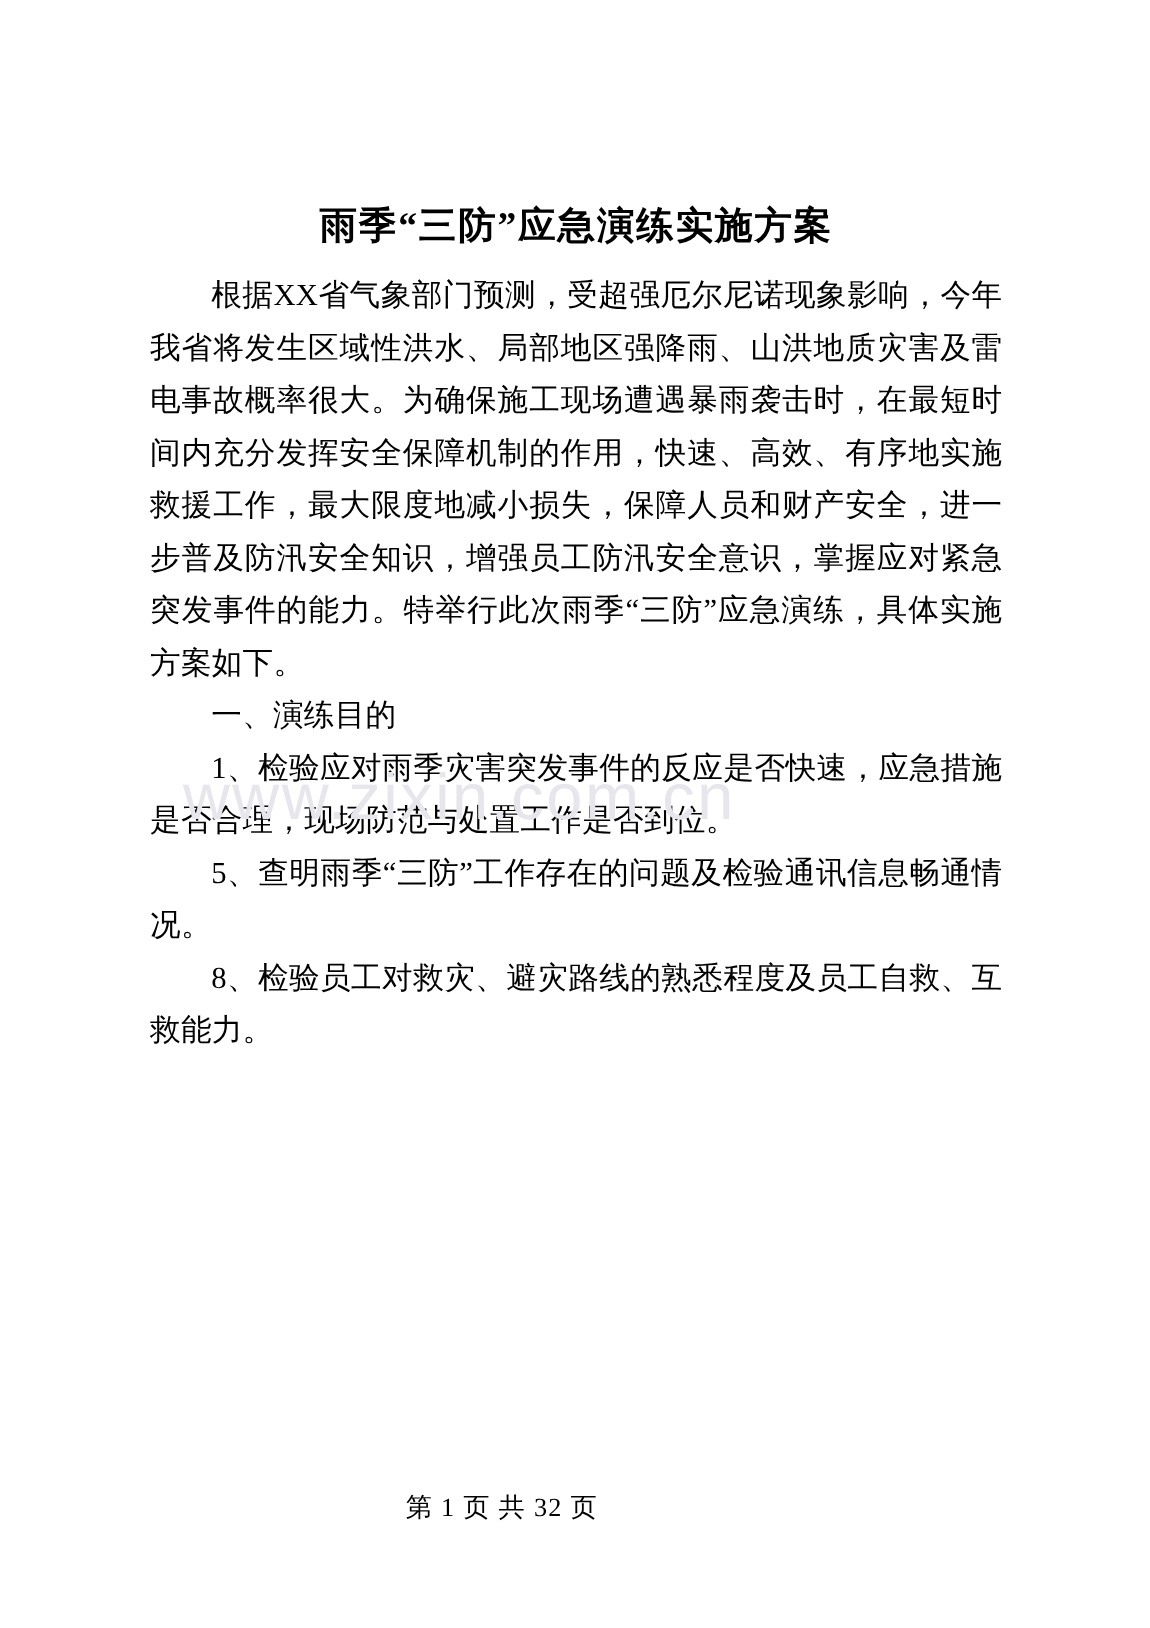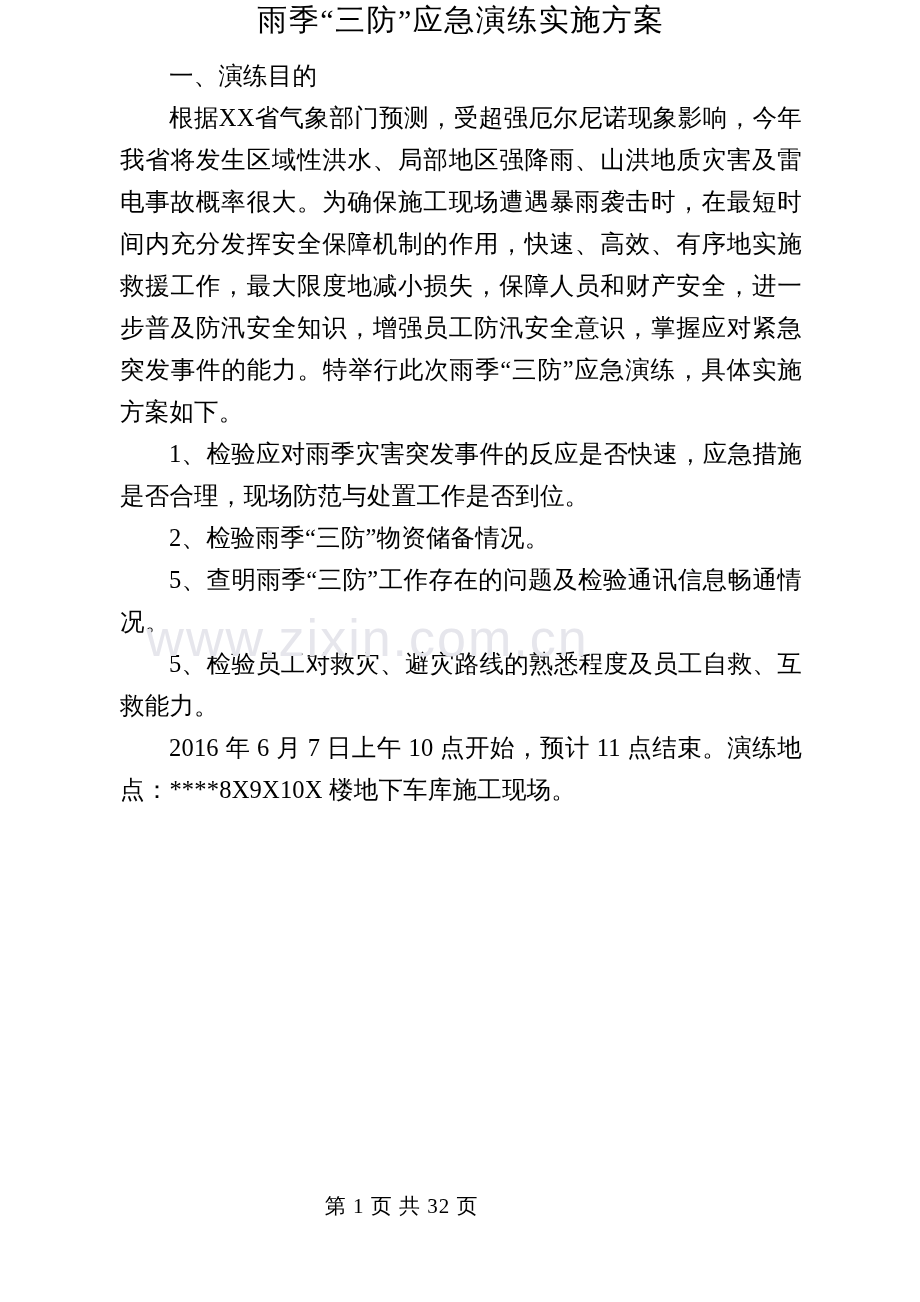--- a/index.html
+++ b/index.html
@@ -41,24 +41,25 @@
     position: absolute;
     left: 120px;
     top: 0;
     width: 682px;
     z-index: 1;
   }
 
   #doc-title {
     font-family: "Liberation Serif", "DejaVu Serif", serif;
     font-size: 30px;
-    font-weight: normal;
+    font-weight: bold;
     letter-spacing: 1.5px;
     text-align: center;
     margin: 0;
+    padding-top: 161px;
     line-height: 1.35;
     white-space: nowrap;
   }
 
   .para {
     font-size: 24.5px;
     line-height: 42px;
     margin: 0;
     text-align: justify;
     text-justify: inter-ideograph;
@@ -97,34 +98,32 @@
 
 <div id="page">
 
   <div id="watermark">www.zixin.com.cn</div>
 
   <div id="doc">
 
     <h1 id="doc-title">雨季“三防”应急演练实施方案</h1>
 
     <div id="body-block">
+      <p class="para" id="para-intro">根据XX省气象部门预测，受超强厄尔尼诺现象影响，今年我省将发生区域性洪水、局部地区强降雨、山洪地质灾害及雷电事故概率很大。为确保施工现场遭遇暴雨袭击时，在最短时间内充分发挥安全保障机制的作用，快速、高效、有序地实施救援工作，最大限度地减小损失，保障人员和财产安全，进一步普及防汛安全知识，增强员工防汛安全意识，掌握应对紧急突发事件的能力。特举行此次雨季“三防”应急演练，具体实施方案如下。</p>
+
       <p class="para">一、演练目的</p>
-
-      <p class="para" id="para-intro">根据XX省气象部门预测，受超强厄尔尼诺现象影响，今年我省将发生区域性洪水、局部地区强降雨、山洪地质灾害及雷电事故概率很大。为确保施工现场遭遇暴雨袭击时，在最短时间内充分发挥安全保障机制的作用，快速、高效、有序地实施救援工作，最大限度地减小损失，保障人员和财产安全，进一步普及防汛安全知识，增强员工防汛安全意识，掌握应对紧急突发事件的能力。特举行此次雨季“三防”应急演练，具体实施方案如下。</p>
 
       <p class="para">1、检验应对雨季灾害突发事件的反应是否快速，应急措施是否合理，现场防范与处置工作是否到位。</p>
 
-      <p class="para">2、检验雨季“三防”物资储备情况。</p>
 
       <p class="para">5、查明雨季“三防”工作存在的问题及检验通讯信息畅通情况。</p>
 
-      <p class="para">5、检验员工对救灾、避灾路线的熟悉程度及员工自救、互救能力。</p>
+      <p class="para">8、检验员工对救灾、避灾路线的熟悉程度及员工自救、互救能力。</p>
 
 
 
-      <p class="para">2016 年 6 月 7 日上午 10 点开始，预计 11 点结束。演练地点：****8X9X10X 楼地下车库施工现场。</p>
     </div>
 
   </div>
 
   <div id="footer">第 1 页 共 32 页</div>
 
 </div>
 
 </body></html>

